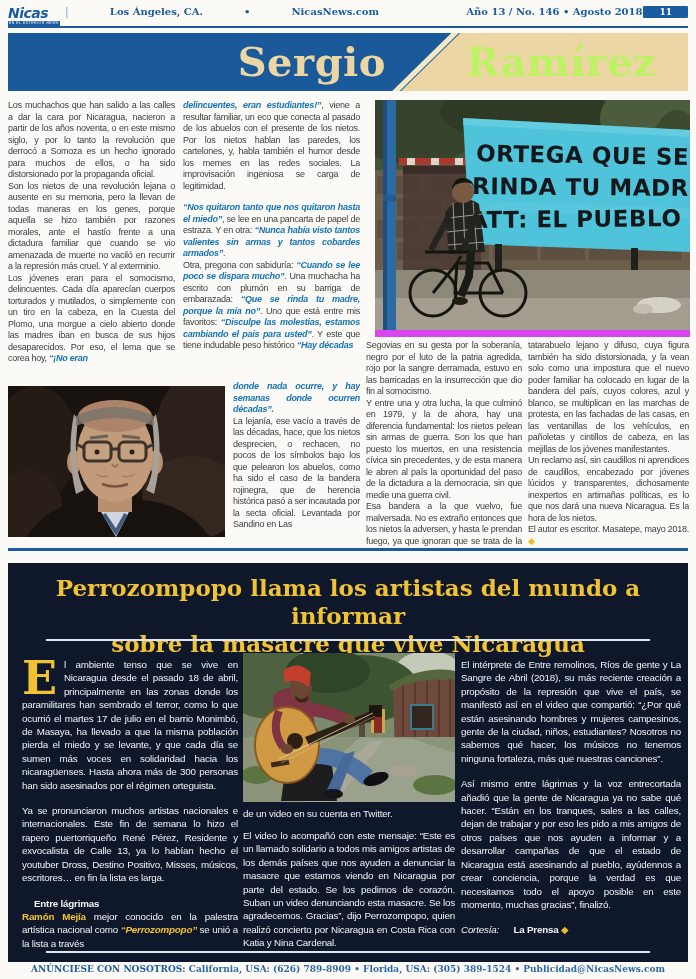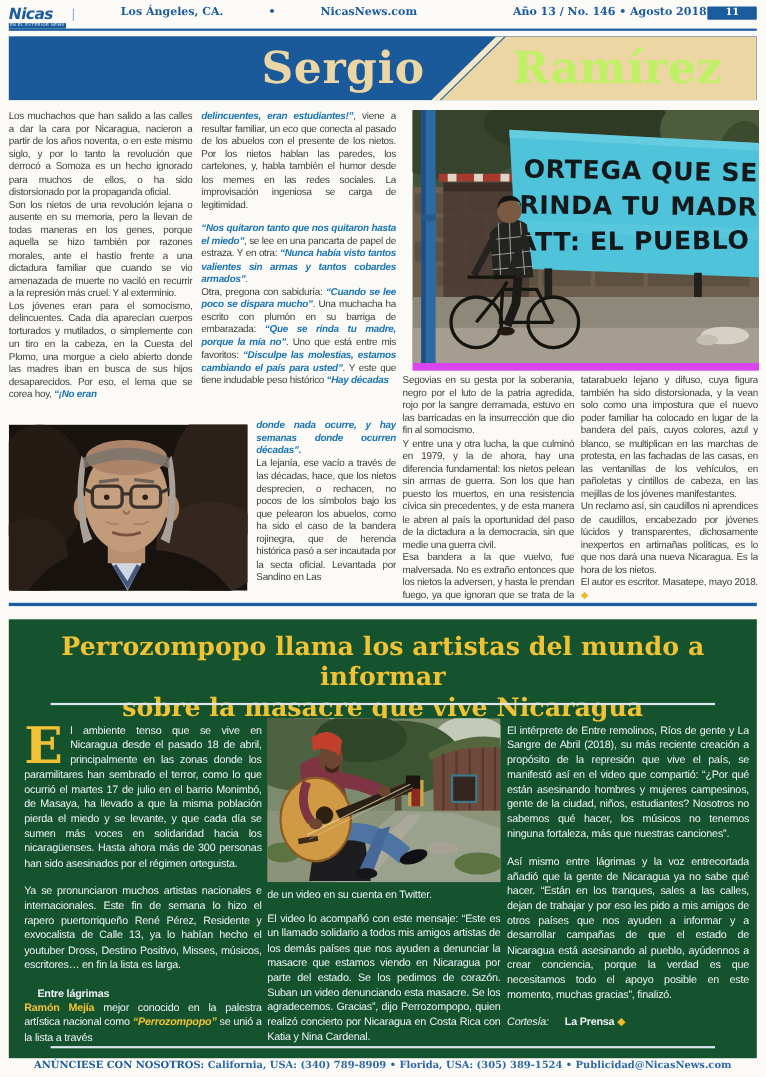--- a/index.html
+++ b/index.html
@@ -44,21 +44,21 @@
   .s-dc{float:left;color:#f2c235;font-family:"DejaVu Serif",serif;font-weight:700;
         font-size:46px;line-height:37px;margin:2px 7px 0 0;}
 
   figure{margin:0;padding:0;}
   .photo-bike{position:absolute;left:375px;top:100px;width:315px;height:230px;border-bottom:7px solid #d946ef;}
   .photo-sergio{position:absolute;left:8px;top:386px;width:217px;height:151px;}
   .photo-bike svg,.photo-sergio svg,.photo-guitar svg{display:block;width:100%;height:100%;}
   .rule-blue{position:absolute;left:8px;top:548px;width:680px;height:3px;background:#1b5c9e;}
 
   
-  .bottom-block{position:absolute;left:8px;top:563px;width:680px;height:399px;background:#14532d;overflow:hidden;}
+  .bottom-block{position:absolute;left:8px;top:563px;width:680px;height:399px;background:#0f172a;overflow:hidden;}
   .headline{position:absolute;left:0;top:11px;width:100%;text-align:center;
             font-family:"DejaVu Serif",serif;font-weight:700;font-size:23px;line-height:28px;color:#f2c235;}
   .hl-rule{position:absolute;left:38px;top:76px;width:604px;height:2px;background:#dde6f0;}
   .colb{position:absolute;font-size:9.8px;line-height:13.4px;letter-spacing:-0.2px;text-align:justify;
         color:#eef2f7;overflow:hidden;}
   .colb p{margin:0 0 12px;}
   .colb p.tight{margin-bottom:0;}
   .a{left:14px;top:95px;width:216px;height:292px;}
   .photo-guitar{position:absolute;left:235px;top:90px;width:212px;height:149px;}
   .bcap{left:235px;top:244px;width:212px;height:16px;}
@@ -342,16 +342,16 @@
       </div>
     <div class="colb c">
         <p><span>El intérprete de Entre remolinos, Ríos de gente y La Sangre de Abril (2018), su más reciente creación a propósito de la represión que vive el país, se manifestó así en el video que compartió: “¿Por qué están asesinando hombres y mujeres campesinos, gente de la ciudad, niños, estudiantes? Nosotros no sabemos qué hacer, los músicos no tenemos ninguna fortaleza, más que nuestras canciones”.</span></p>
         <p><span>Así mismo entre lágrimas y la voz entrecortada añadió que la gente de Nicaragua ya no sabe qué hacer. “Están en los tranques, sales a las calles, dejan de trabajar y por eso les pido a mis amigos de otros países que nos ayuden a informar y a desarrollar campañas de que el estado de Nicaragua está asesinando al pueblo, ayúdennos a crear conciencia, porque la verdad es que necesitamos todo el apoyo posible en este momento, muchas gracias”, finalizó.</span></p>
         <p><span class="s-i">Cortesía: </span><span class="s-b">La Prensa </span><span class="s-dm">◆</span></p>
       </div>
     <div class="b-rule"></div>
   </section>
 
   <footer class="pfoot">
-    <span class="f-label">ANÚNCIESE CON NOSOTROS:</span><span class="f-rest"> California, USA: (340) 789-8909 • Florida, USA: (305) 389-1524 • Publicidad@NicasNews.com</span>
+    <span class="f-label">ANÚNCIESE CON NOSOTROS:</span><span class="f-rest"> California, USA: (626) 789-8909 • Florida, USA: (305) 389-1524 • Publicidad@NicasNews.com</span>
   </footer>
 
 </div>
 
 </body></html>

